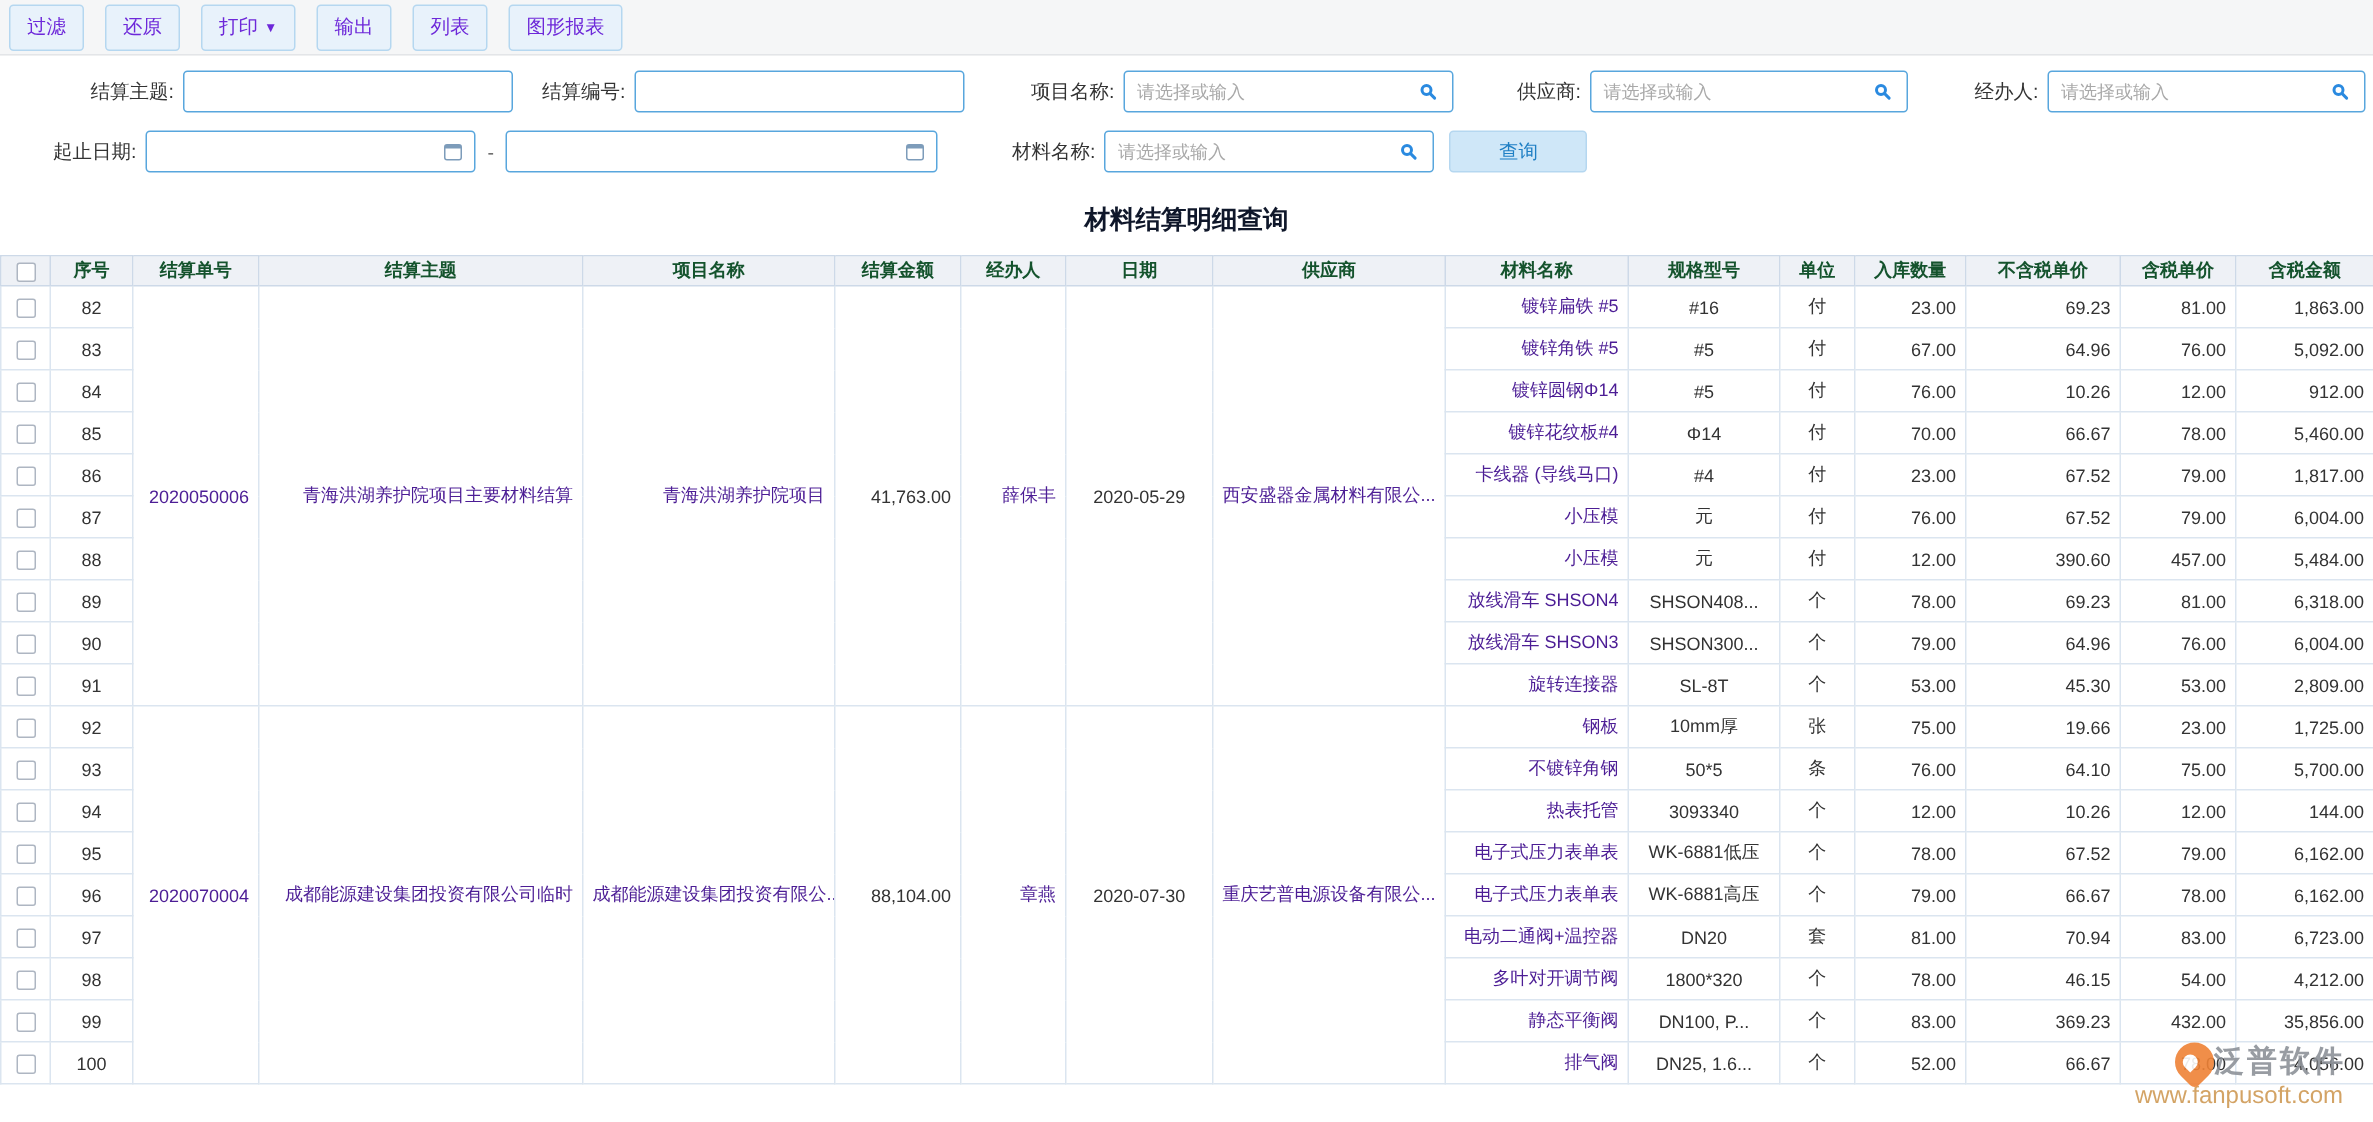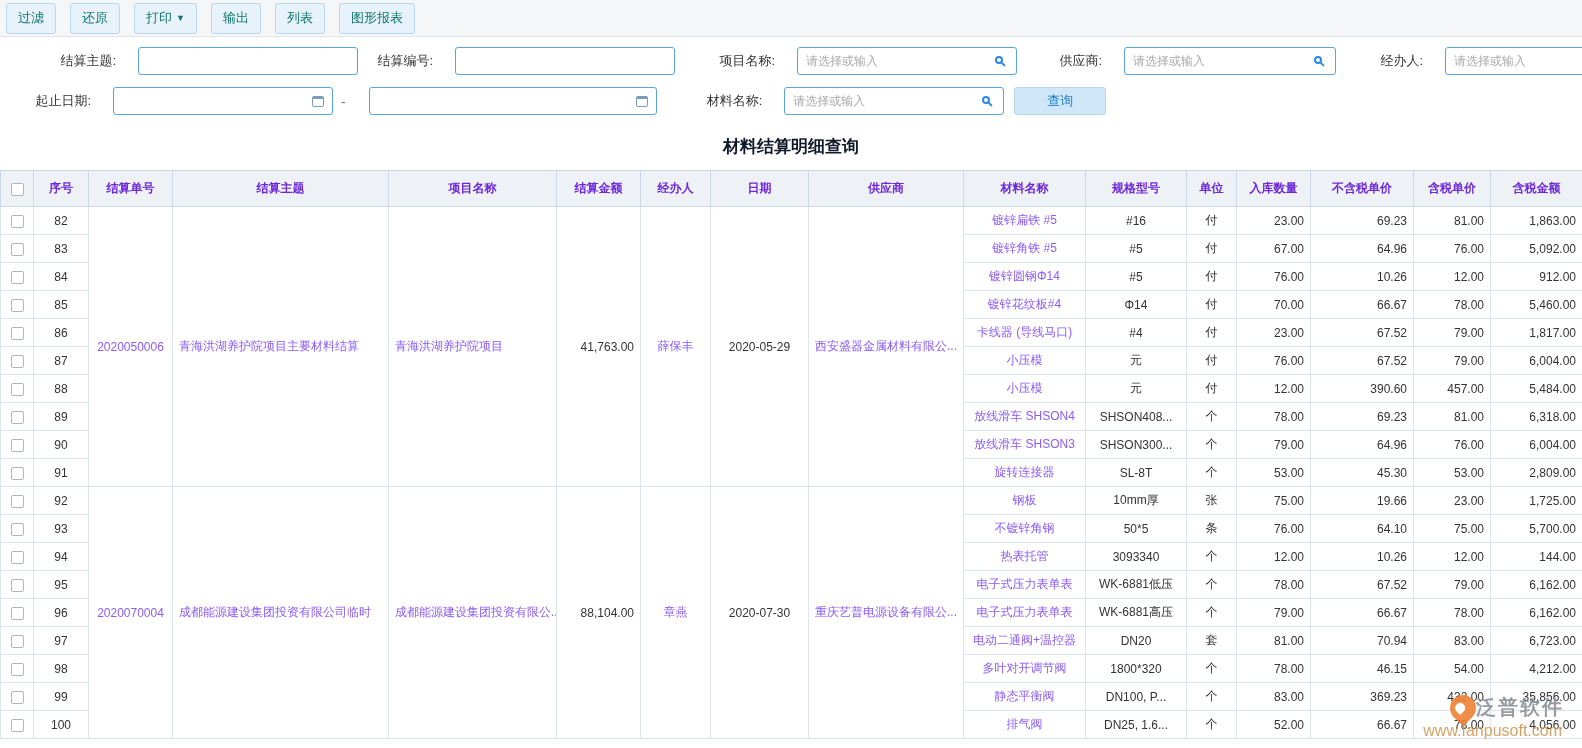--- a/index.html
+++ b/index.html
@@ -1,50 +1,50 @@
 <!DOCTYPE html>
 <html><head>
 <meta charset="utf-8">
 <style>
   * { box-sizing: border-box; margin: 0; padding: 0; }
   html,body { width:1582px; background:#fff; font-family:"Liberation Sans","DejaVu Sans",sans-serif; color:#333; }
   body { position:relative; overflow:hidden; height:748px; }
 
   
   .toolbar { background:#f5f6f7; border-bottom:1px solid #e3e5e8; padding:5px 6px; display:flex; gap:14px; align-items:center; height:37px; }
-  .tbtn { background:#e8f2fb; border:1px solid #b5d7f0; color:#0f766e; border-radius:3px; height:31px; padding:0 11px; font-size:13px; display:flex; align-items:center; gap:4px; cursor:pointer; }
+  .tbtn { background:#e8f2fb; border:1px solid #b5d7f0; color:#6d28d9; border-radius:3px; height:31px; padding:0 11px; font-size:13px; display:flex; align-items:center; gap:4px; cursor:pointer; }
   .tbtn .caret { font-size:9px; line-height:1; }
 
   
   .filter-area { padding:4px 0 6px 0; }
   .filter-row { display:flex; align-items:center; padding:6px 0 6px 16px; }
   .fg { display:flex; align-items:center; }
   .fg label { font-size:13px; color:#333; text-align:right; margin-right:6px; white-space:nowrap; }
   .lbl-75 { width:75px; } .lbl-70 { width:70px; } .lbl-50 { width:50px; } .lbl-52 { width:52px; }
-  .input-wrap { position:relative; display:inline-block;margin-left:16px; }
+  .input-wrap { position:relative; display:inline-block; }
   .txt { height:28px; border:1px solid #58a6dd; border-radius:3px; font-size:12px; padding:0 8px; outline:none; color:#333; font-family:inherit; }
   .txt::placeholder { color:#a9a9a9; }
   .w220 { width:220px; } .w288 { width:288px; } .w212 { width:212px; }
   .has-icon { padding-right:26px; }
   .mag { position:absolute; right:14px; top:9px; width:8px; height:8px; border:2px solid #2a8ae0; border-radius:50%; }
   .mag::after { content:''; position:absolute; width:6px; height:2px; background:#2a8ae0; transform:rotate(45deg); right:-5px; bottom:-3px; border-radius:1px; }
   .cal { position:absolute; right:9px; top:9px; width:12px; height:11px; border:1px solid #7d9cba; border-top:3px solid #7d9cba; border-radius:2px; }
   .sep { margin:0 8px; color:#666; font-size:13px; }
   .ml30 { margin-left:30px; } .ml35 { margin-left:35px; }
   .query-btn { margin-left:10px; width:92px; height:28px; background:#cfe7f8; border:1px solid #b5d7f0; color:#1f7fc4; border-radius:3px; font-size:13px; cursor:pointer; font-family:inherit; }
 
   
   .page-title { text-align:center; font-size:17px; font-weight:700; color:#0f172a; padding:8px 0 12px 0; }
 
   
   table { width:100%; border-collapse:collapse; table-layout:fixed; font-size:12px; }
-  th { background:#eef1f6; color:#6d28d9; font-weight:600; border:1px solid #cdd9e8; height:36px; padding:0 4px; white-space:nowrap; overflow:hidden;margin-top:41px; }
+  th { background:#eef1f6; color:#14532d; font-weight:600; border:1px solid #cdd9e8; height:20px; padding:0 4px; white-space:nowrap; overflow:hidden;margin-top:41px; }
   td { border:1px solid #dbe5f0; height:28px; padding:0 6px; white-space:nowrap; overflow:hidden; background:#fff; }
   td.c { text-align:center; } td.l { text-align:left; } td.r { text-align:right; }
-  td.link { color:#8b5cf6; cursor:pointer; }
+  td.link { color:#4c1d95; cursor:pointer;text-align:right; }
   .cb-col { text-align:center; padding:0; }
   .cb { display:inline-block; width:13px; height:13px; border:1px solid #aeb6c2; border-radius:2px; background:#fff; vertical-align:middle; cursor:pointer; }
 
   
   .watermark { position:absolute; right:18px; bottom:8px; display:flex; flex-direction:column; align-items:flex-end; opacity:0.9; pointer-events:none; }
   .wm-top { display:flex; align-items:center; gap:0; }
   .wm-logo { width:26px; height:26px; background:#ef8236; border-radius:50% 50% 50% 4px; transform:rotate(-45deg); position:relative; }
   .wm-logo::after { content:''; position:absolute; left:6px; top:6px; width:10px; height:10px; background:#fff; border-radius:50% 50% 50% 0; }
   .wm-brand { font-size:20px; font-weight:700; color:#8d9299; letter-spacing:2px; }
   .wm-url { font-size:16px; color:#cf9a55; margin-top:1px; margin-right:2px; }

